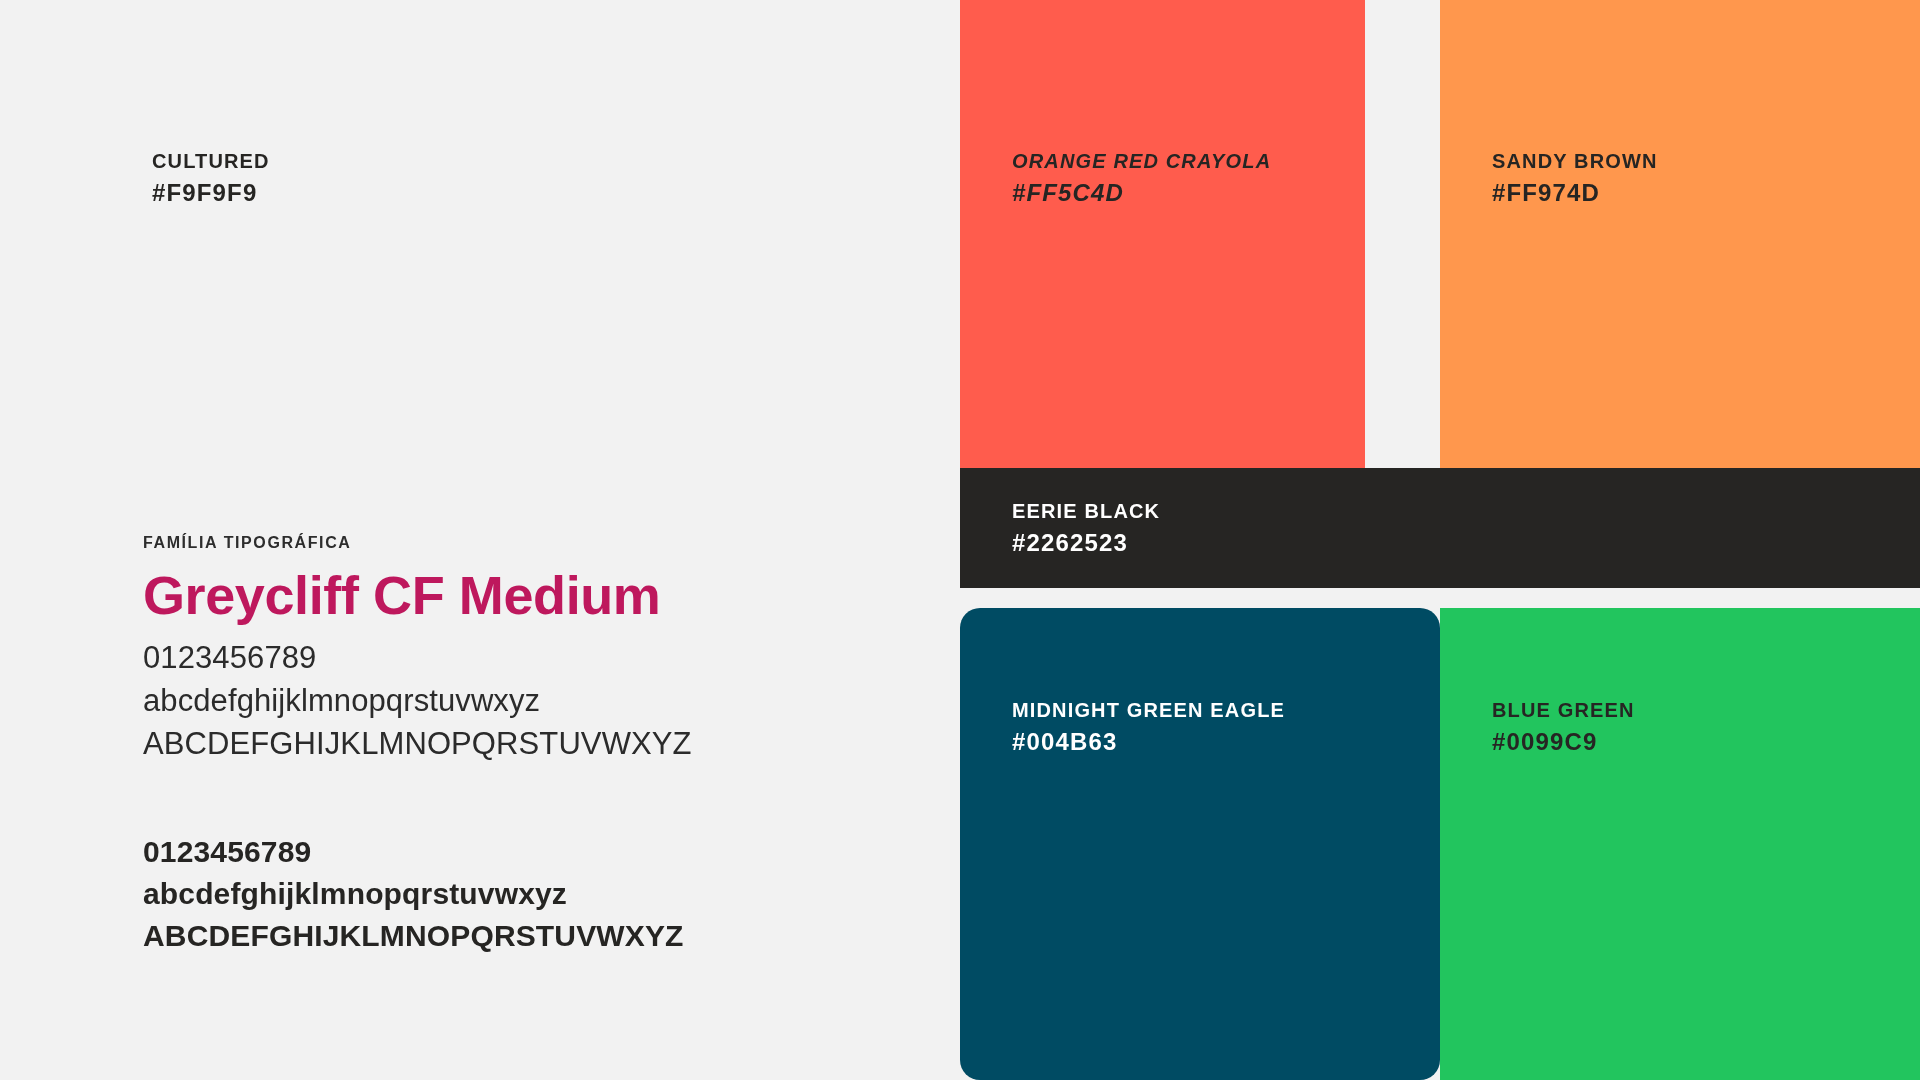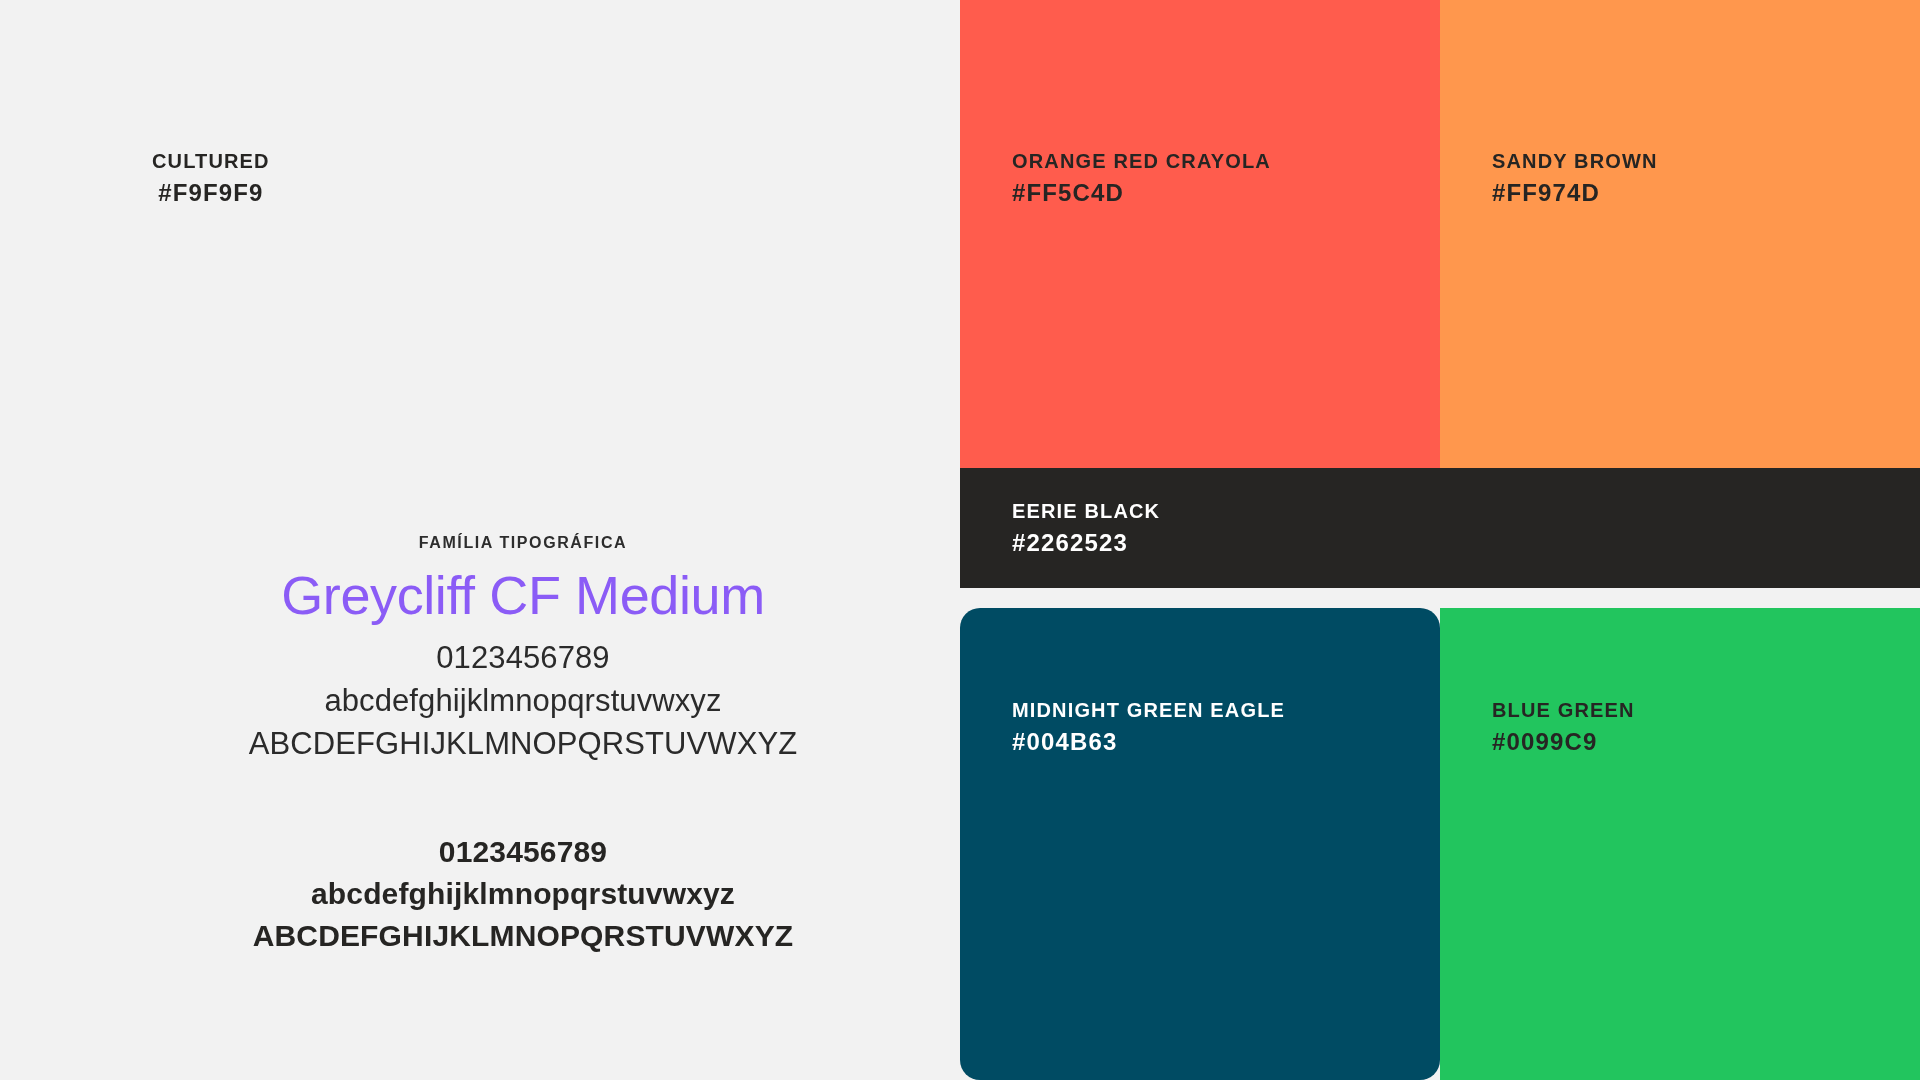--- a/index.html
+++ b/index.html
@@ -23,21 +23,20 @@
     display: flex;
   }
 
   
   .left-panel {
     position: relative;
     width: 960px;
     height: 1080px;
     background: #F2F2F2;
     flex: 0 0 960px;
-    text-align: center;
   }
 
   .cultured-block {
     position: absolute;
     left: 152px;
     top: 146px;
   }
 
   .swatch-name {
     font-size: 20px;
@@ -69,24 +68,24 @@
     font-size: 16px;
     font-weight: 600;
     letter-spacing: 1.6px;
     color: #2d2d2d;
     line-height: 20px;
     margin-bottom: 9px;
   }
 
   .type-title-medium {
     font-size: 54px;
-    font-weight: 400;
+    font-weight: 700;
     letter-spacing: -0.4px;
     line-height: 66px;
-    color: #8b5cf6;
+    color: #be185d;
     margin-bottom: 8px;
   }
 
   .specimen-line {
     font-size: 31px;
     font-weight: 400;
     letter-spacing: 0.1px;
     line-height: 43px;
     color: #2b2b2b;
     white-space: nowrap;
@@ -133,21 +132,21 @@
     top: 146px;
   }
 
   .swatch.dark-text .swatch-name,
   .swatch.dark-text .swatch-hex { color: #262523; }
 
   .swatch.light-text .swatch-name,
   .swatch.light-text .swatch-hex { color: #FFFFFF; }
 
   
-  #swatch-orange-red   { left: 0px;   top: 0px;   width: 480px; height: 468px; }
+  #swatch-orange-red   { left: 0px;   top: 0px;   width: 405px; height: 468px; font-style: italic; }
   #swatch-sandy-brown  { left: 480px; top: 0px;   width: 532px; height: 468px; }
   #swatch-eerie-black  { left: 0px;   top: 468px; width: 960px; height: 120px; }
   #swatch-midnight     { left: 0px;   top: 608px; width: 480px; height: 472px; border-radius: 20px; }
   #swatch-blue-green   { left: 480px; top: 608px; width: 480px; height: 472px; }
 
   #swatch-eerie-black .swatch-label { top: 28px; }
   #swatch-midnight .swatch-label,
   #swatch-blue-green .swatch-label { top: 87px; }
 </style>
 </head>

